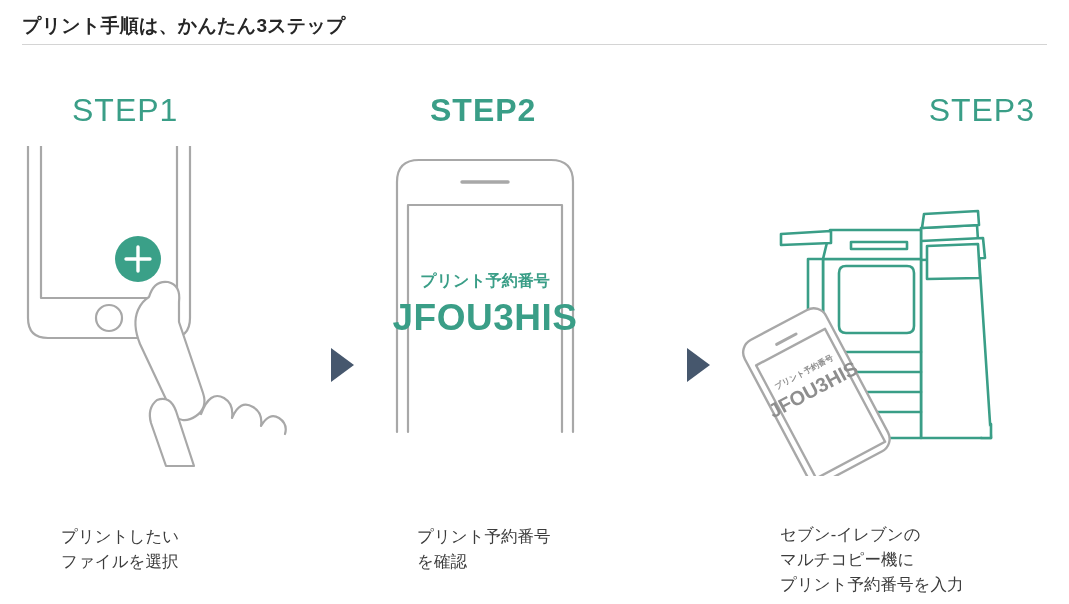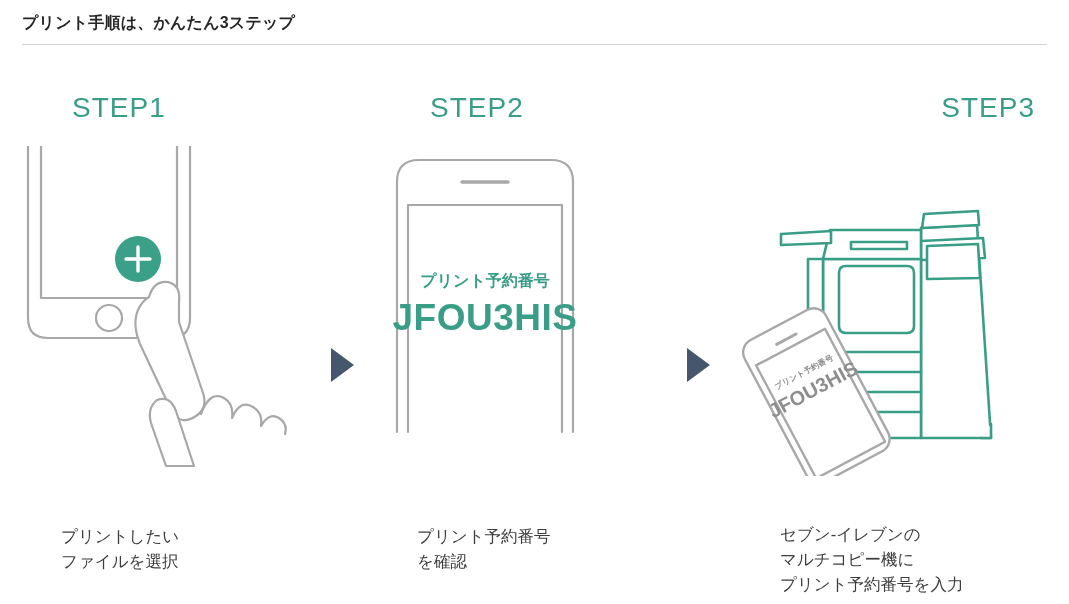--- a/index.html
+++ b/index.html
@@ -21,21 +21,21 @@
     position: absolute;
     left: 0;
     top: 0;
     width: 1069px;
     height: 46px;
   }
   .page-title {
     position: absolute;
     left: 22px;
     top: 13px;
-    font-size: 16px;
+    font-size: 19px;
     font-weight: bold;
     letter-spacing: 0.2px;
     color: #262626;
     white-space: nowrap;
   }
   .header-rule {
     position: absolute;
     left: 22px;
     top: 44px;
     width: 1025px;
@@ -60,28 +60,28 @@
   #step-1 { left: 18px; }
   #step-2 { left: 375px; }
   #step-3 { left: 735px; }
 
   .step-heading {
     position: absolute;
     top: 48px;
     left: 0;
     width: 300px;
     text-align: center;
-    font-size: 28px;
+    font-size: 32px;
     font-weight: 300;
     letter-spacing: 1px;
     color: #3a9e87;
     line-height: 1;
   }
   #step-1 .step-heading { text-align: left; padding-left: 54px; width: 246px; }
-  #step-2 .step-heading { text-align: left; padding-left: 55px; width: 245px; }
+  #step-2 .step-heading { text-align: left; padding-left: 55px; width: 245px; font-weight: bold; }
   #step-3 .step-heading { text-align: right; padding-left: 82px; width: 218px; }
 
   .step-art {
     position: absolute;
     top: 100px;
     left: 0;
     width: 300px;
     height: 330px;
   }
   .step-art svg { display: block; }

